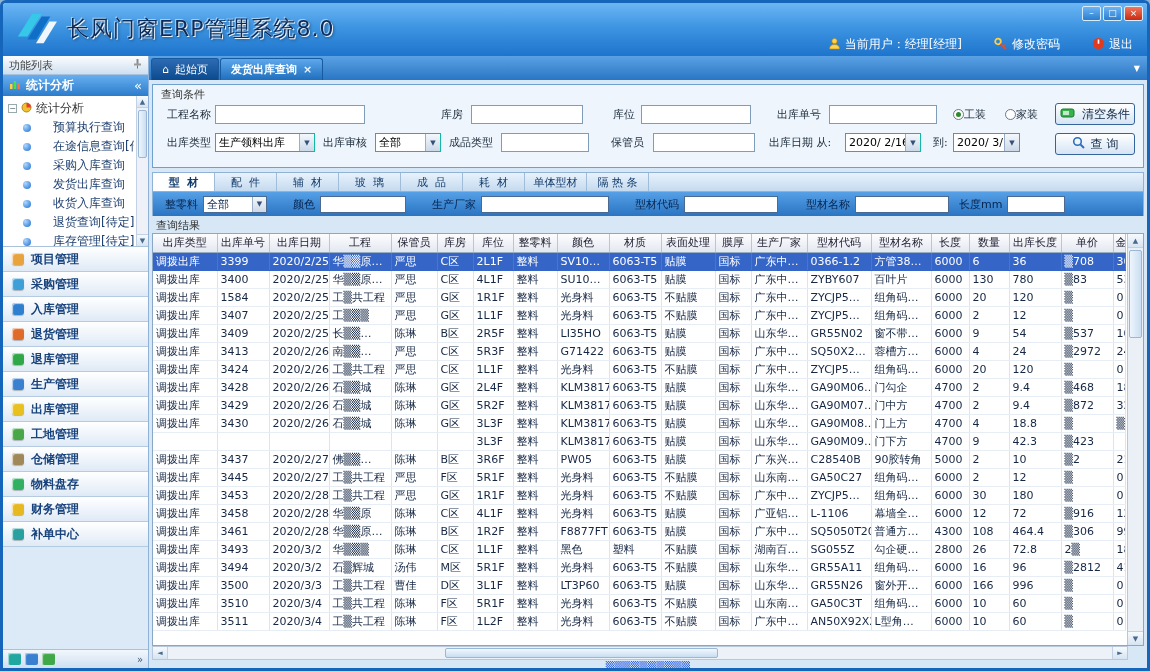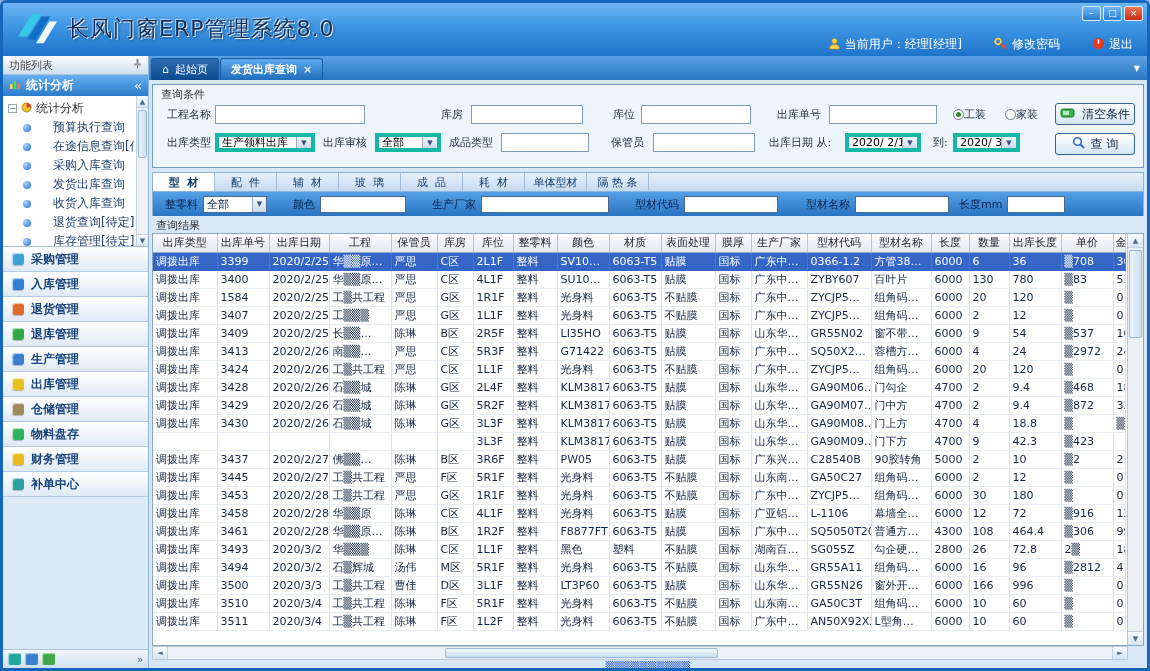--- a/index.html
+++ b/index.html
@@ -60,21 +60,21 @@
   .tab.home{background:linear-gradient(180deg,#2d6cb2,#0c4a90);}
   .tab.active{background:linear-gradient(180deg,#5ea8ec,#1f6fbe);font-weight:bold;}
   .tab .close-x{font-size:11px;line-height:11px;opacity:.9;}
   .tab-dd{position:absolute;right:7px;top:8px;color:#fff;font-size:8px;}
 
   
   .query-box{position:absolute;left:3px;right:3px;top:28px;height:84px;background:#eef5fc;border:1px solid #6f9fce;}
   .query-title{position:absolute;left:8px;top:2px;font-size:11px;color:#333;}
   .qlabel{position:absolute;font-size:11px;color:#1a2a3a;line-height:19px;white-space:nowrap;}
   .qinput{position:absolute;height:19px;border:1px solid #7f9db9;background:#fff;font-size:11px;padding:0 3px;outline:none;}
-  .qcombo{position:absolute;height:19px;border:4px solid #14b8a6;background:#fff;display:flex;align-items:center;font-size:11px;}
+  .qcombo{position:absolute;height:19px;border:1px solid #14b8a6;background:#fff;display:flex;align-items:center;font-size:11px;}
   .qcombo .val{flex:1;padding:0 3px;white-space:nowrap;overflow:hidden;}
   .dd{width:15px;height:100%;flex:none;background:linear-gradient(180deg,#f4f8fc,#cdd9e8);border-left:1px solid #9ab0c8;
     font-size:7px;color:#35507a;display:flex;align-items:center;justify-content:center;}
   .radio-grp{position:absolute;display:flex;align-items:center;font-size:11px;color:#1a2a3a;height:19px;}
   .radio{width:11px;height:11px;border:1px solid #6a7a8a;border-radius:50%;background:#fff;position:relative;flex:none;}
   .radio.checked::after{content:"";position:absolute;left:2px;top:2px;width:5px;height:5px;border-radius:50%;background:#2f8a2f;}
   .qbtn{position:absolute;height:22px;border:1px solid #35639c;border-radius:3px;cursor:default;
     background:linear-gradient(180deg,#ffffff,#d5e4f4);font-size:12px;color:#122a48;
     display:flex;align-items:center;justify-content:center;gap:6px;}
 
@@ -238,20 +238,24 @@
           </div>
         </div>
       <div class="tree-scroll">
         <span class="sarrow">▲</span>
         <span class="sthumb"></span>
         <span class="sarrow b">▼</span>
       </div>
     </div>
     <div class="modules">
         <div class="module">
+          <span class="mod-icon" style="background-color: rgb(232, 163, 61);"></span>
+          <span>项目管理</span>
+        </div>
+        <div class="module">
           <span class="mod-icon" style="background-color: rgb(63, 160, 216);"></span>
           <span>采购管理</span>
         </div>
         <div class="module">
           <span class="mod-icon" style="background-color: rgb(47, 127, 208);"></span>
           <span>入库管理</span>
         </div>
         <div class="module">
           <span class="mod-icon" style="background-color: rgb(224, 106, 42);"></span>
           <span>退货管理</span>
@@ -260,20 +264,24 @@
           <span class="mod-icon" style="background-color: rgb(48, 168, 72);"></span>
           <span>退库管理</span>
         </div>
         <div class="module">
           <span class="mod-icon" style="background-color: rgb(58, 128, 208);"></span>
           <span>生产管理</span>
         </div>
         <div class="module">
           <span class="mod-icon" style="background-color: rgb(232, 192, 32);"></span>
           <span>出库管理</span>
+        </div>
+        <div class="module">
+          <span class="mod-icon" style="background-color: rgb(72, 168, 72);"></span>
+          <span>工地管理</span>
         </div>
         <div class="module">
           <span class="mod-icon" style="background-color: rgb(160, 136, 88);"></span>
           <span>仓储管理</span>
         </div>
         <div class="module">
           <span class="mod-icon" style="background-color: rgb(48, 176, 96);"></span>
           <span>物料盘存</span>
         </div>
         <div class="module">

